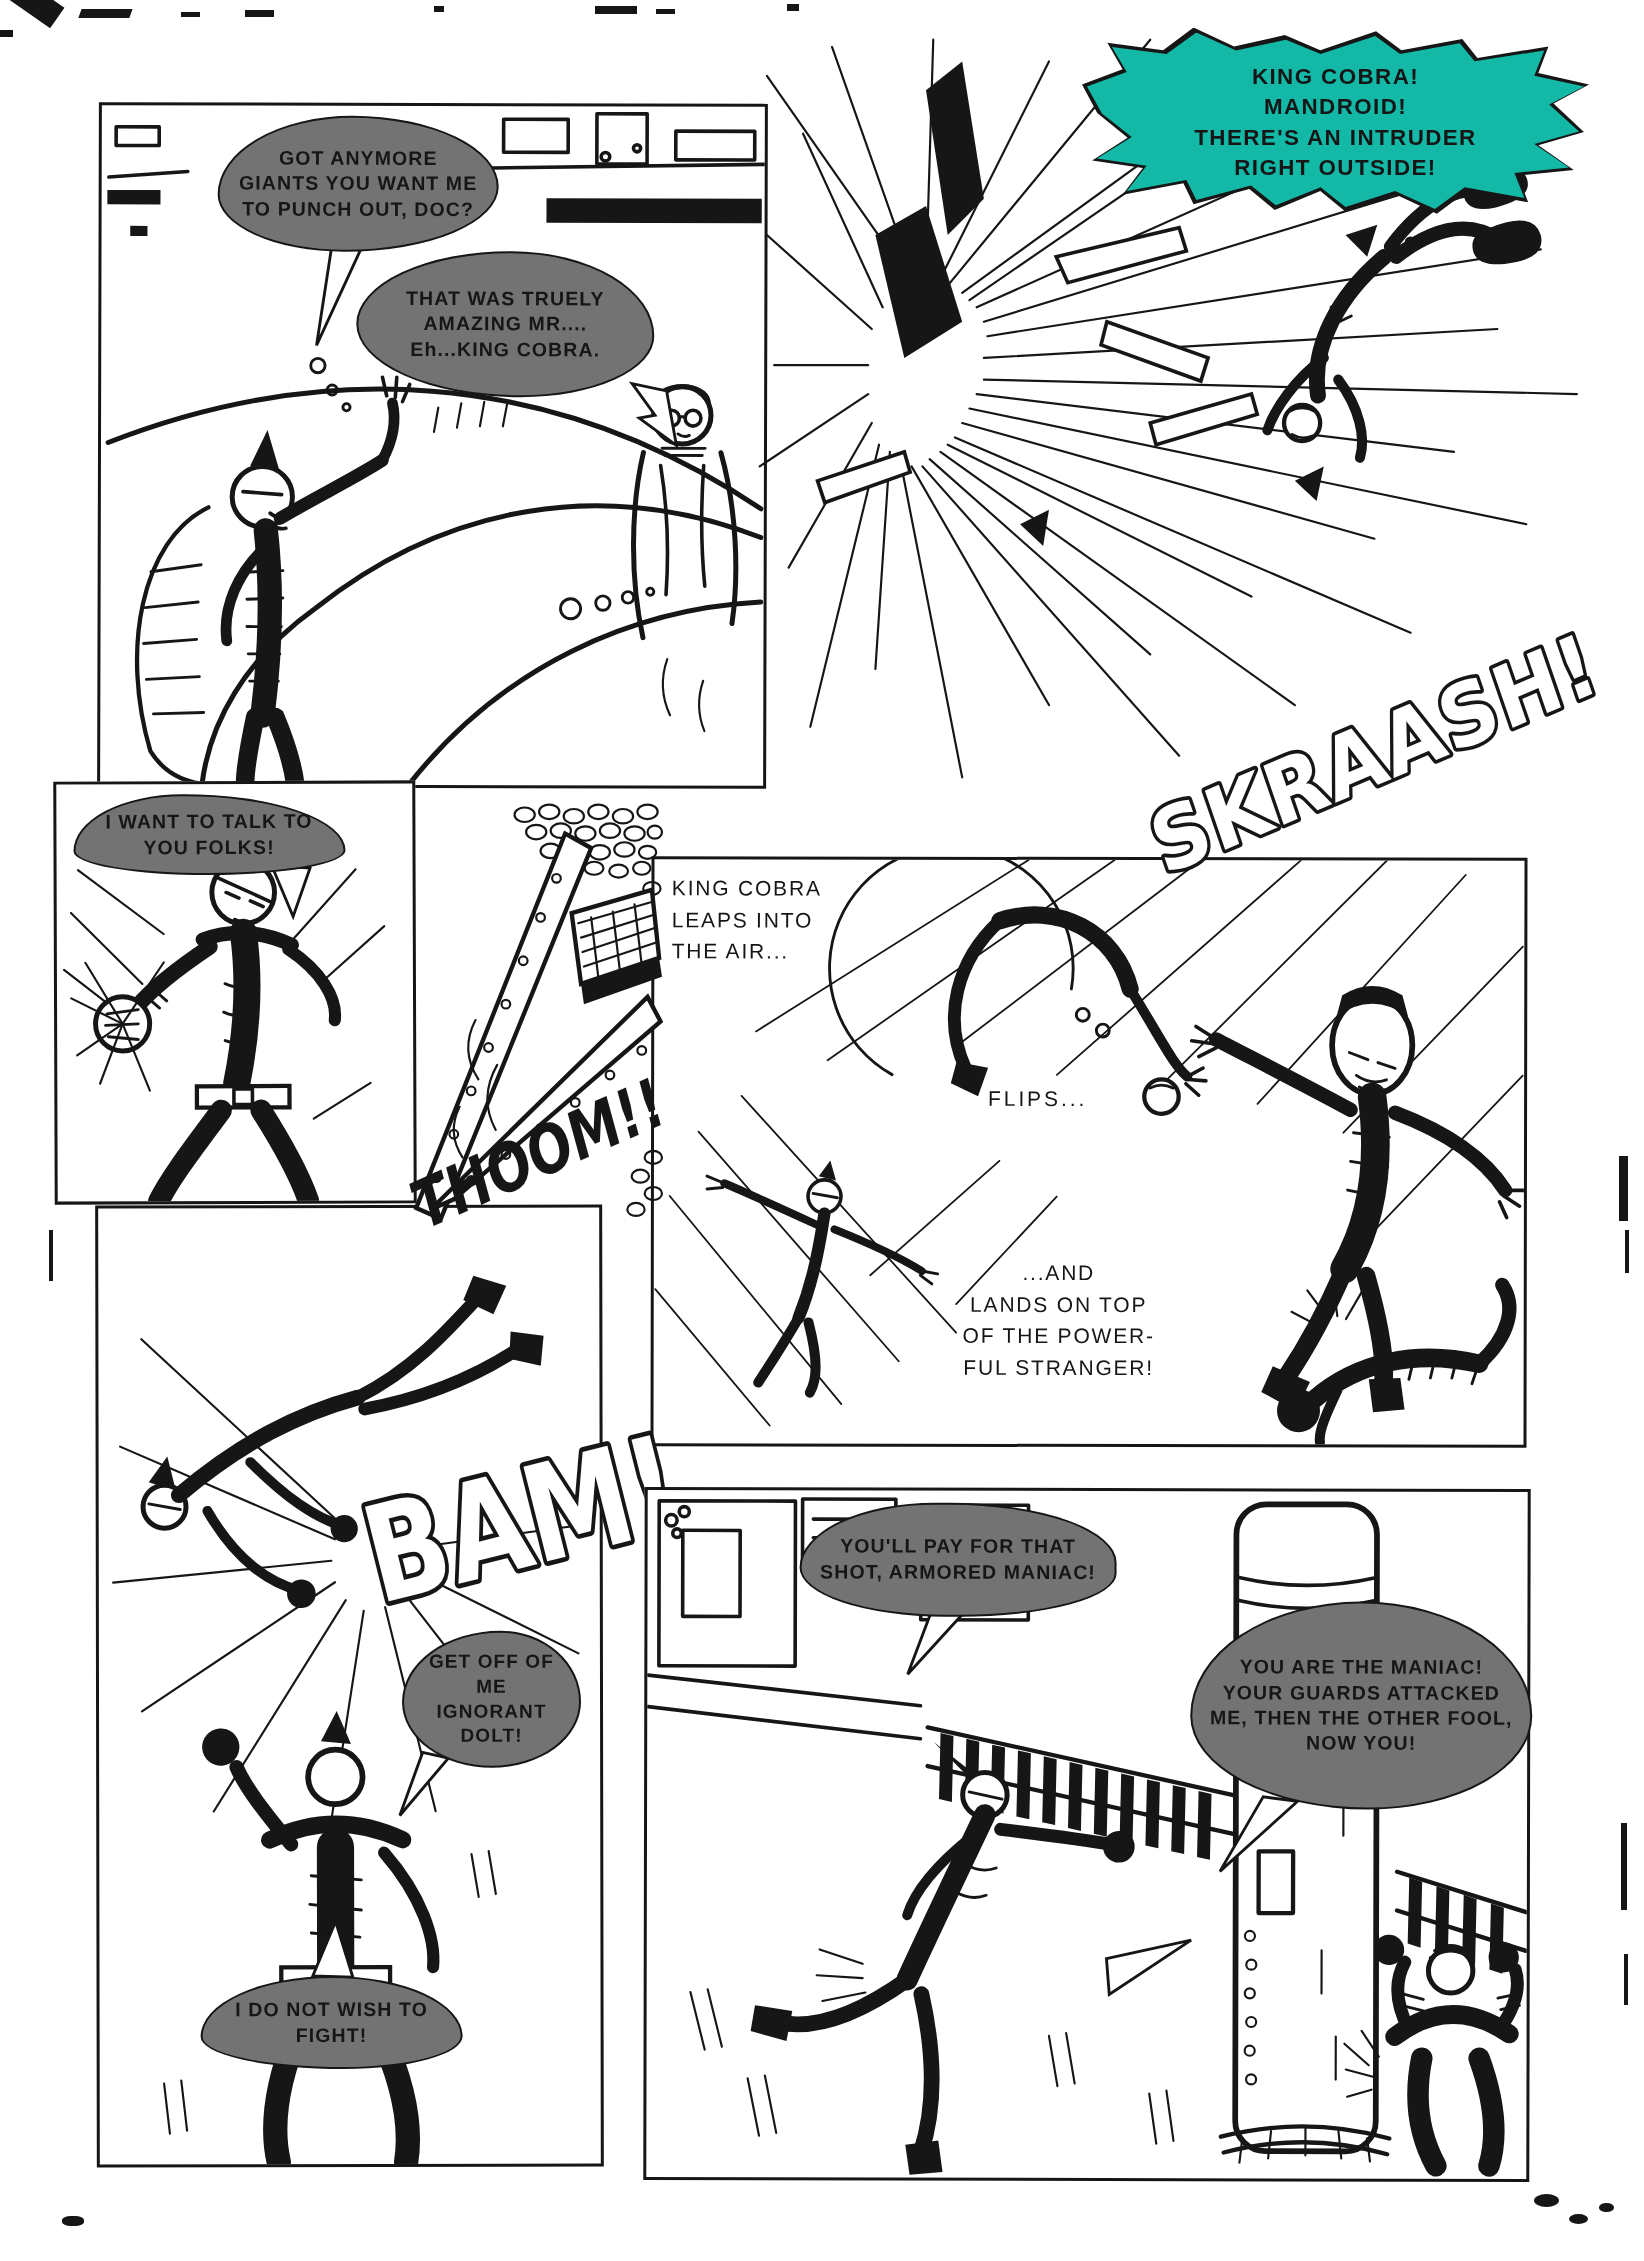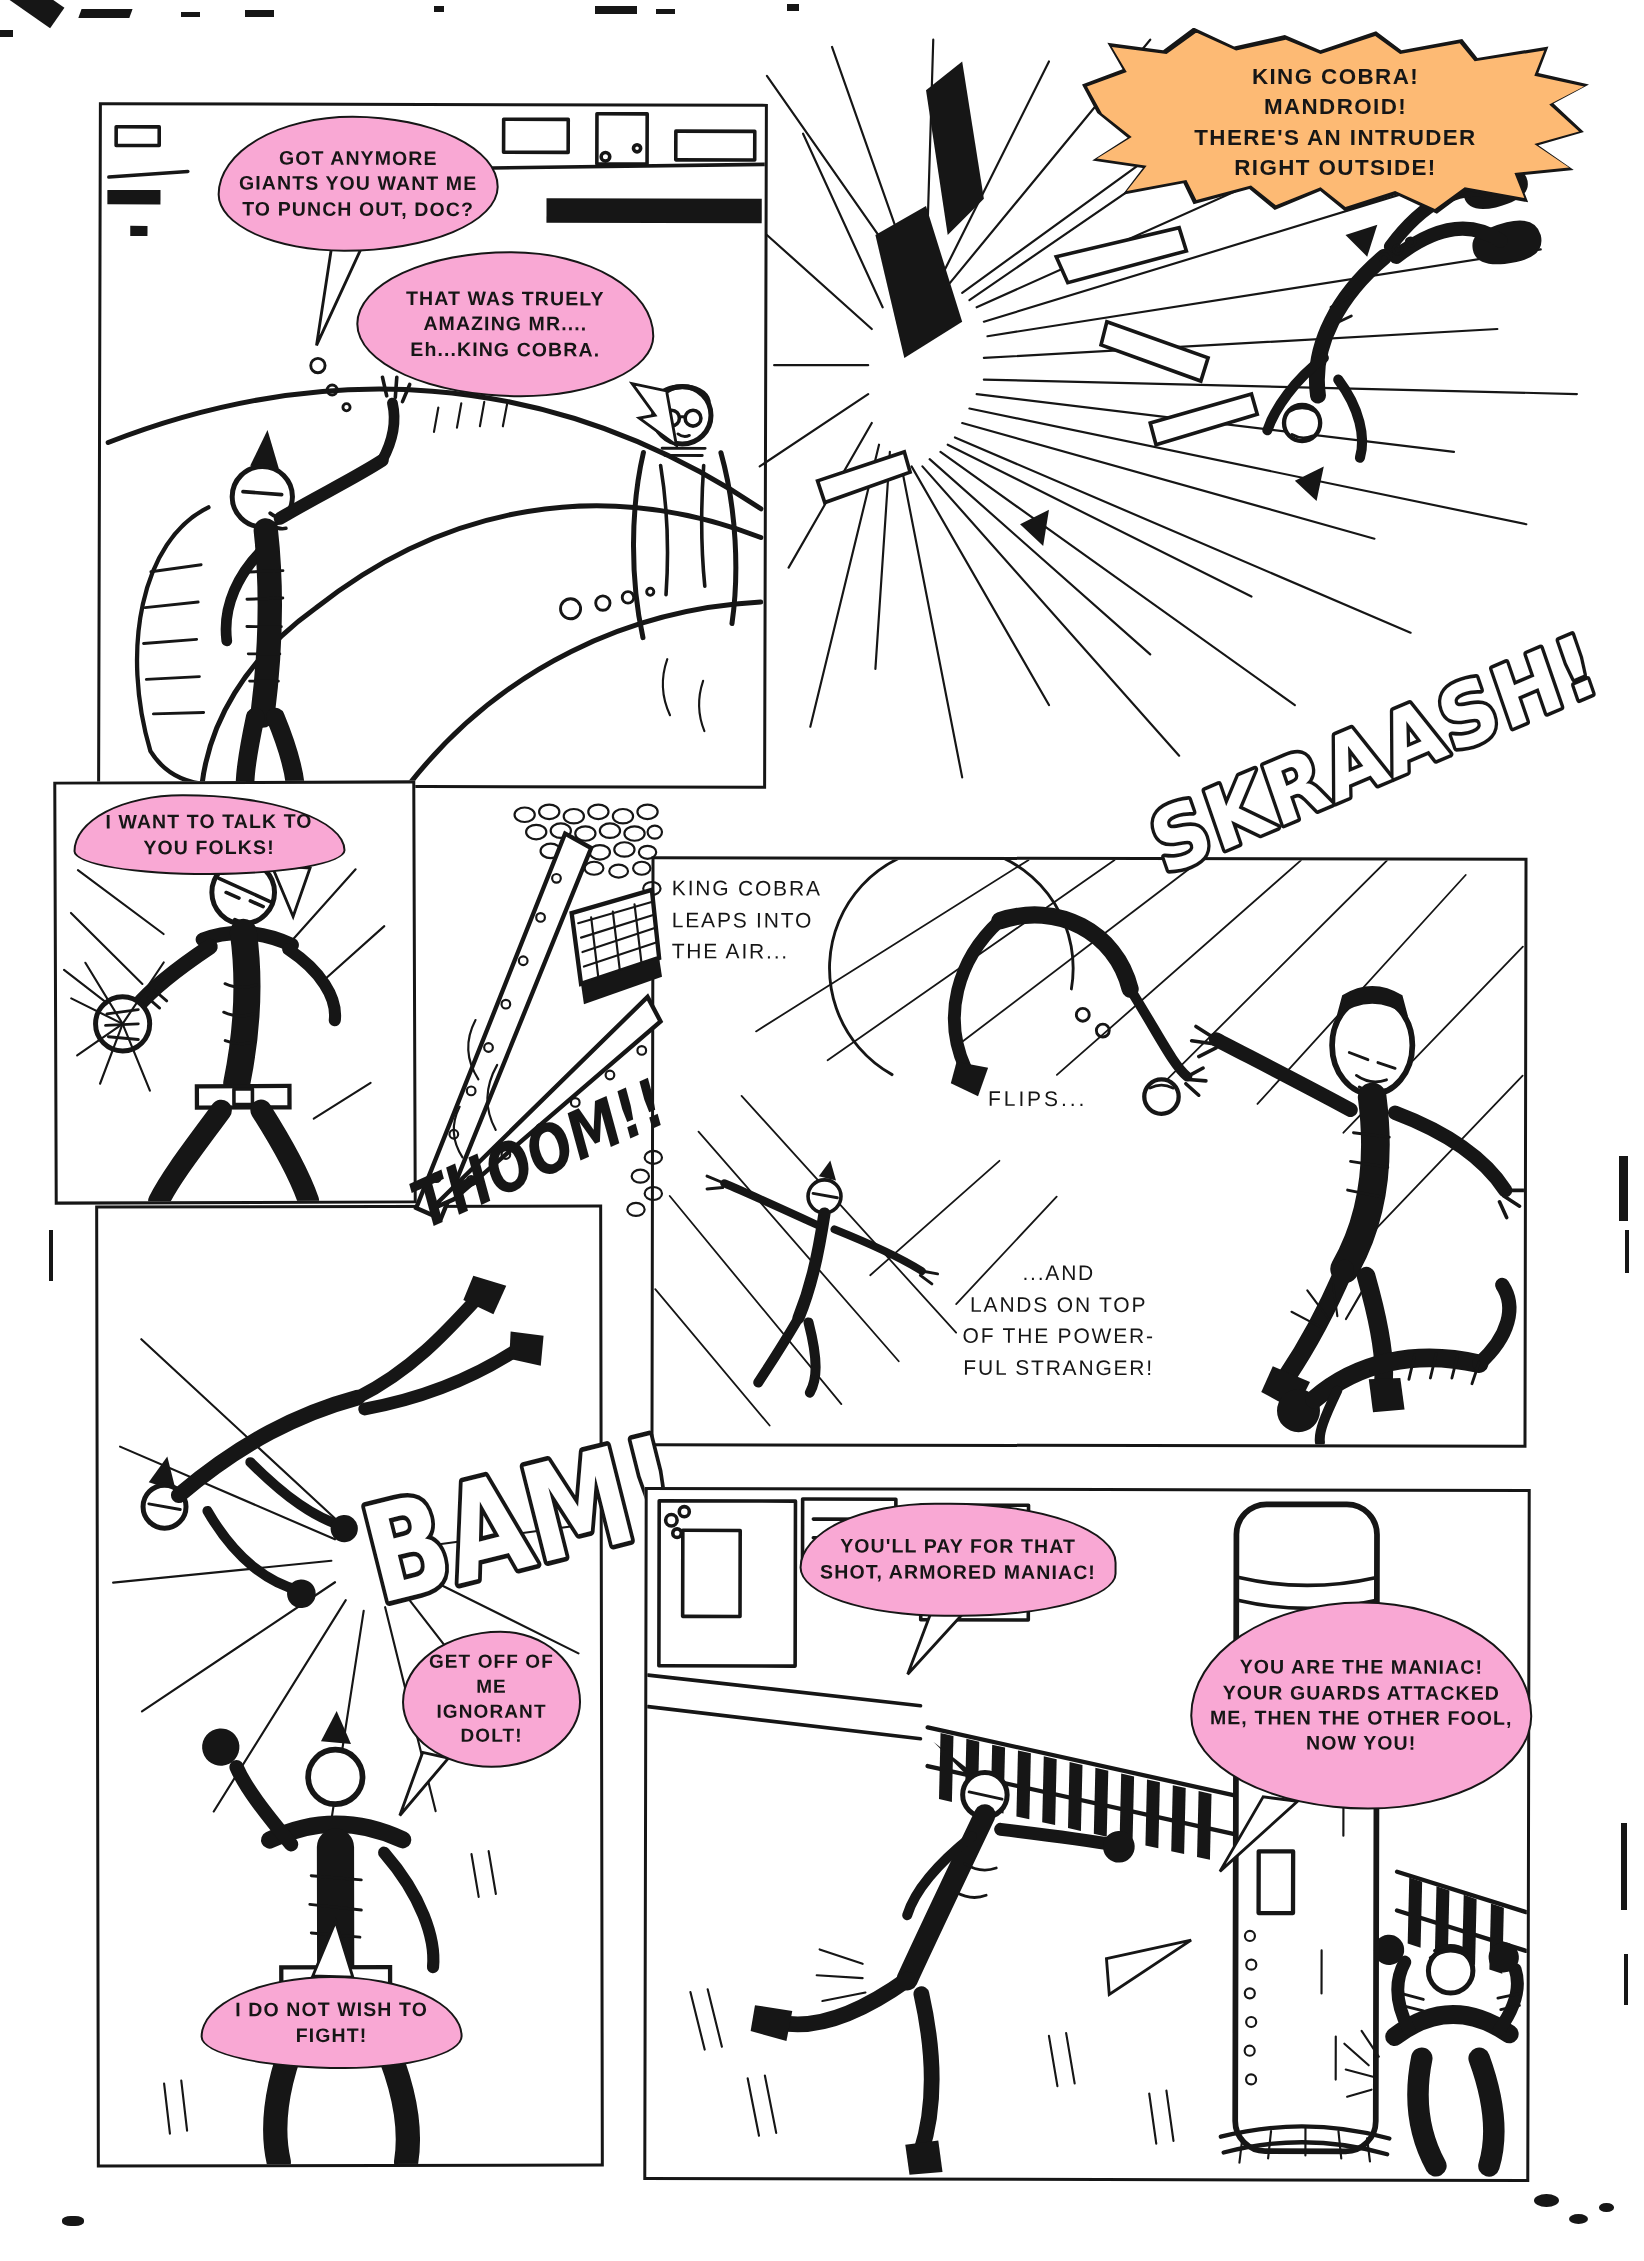--- a/index.html
+++ b/index.html
@@ -8,36 +8,36 @@
     font-family:"Liberation Sans", sans-serif; color:#161616; overflow:hidden;
   }
   .panel {
     position:absolute; background:#fff; border:3.6px solid #161616; box-sizing:border-box;
   }
   .art { position:absolute; inset:0; width:100%; height:100%; z-index:1; }
   .ink { stroke:#161616; fill:none; stroke-linecap:round; stroke-linejoin:round; }
   .blk { fill:#161616; stroke:none; }
   .wht { fill:#ffffff; stroke:#161616; }
   .bubble {
-    position:absolute; z-index:5; background:#f9a8d4; border:2.9px solid #161616;
+    position:absolute; z-index:5; background:#737373; border:2.9px solid #161616;
     border-radius:48% 52% 55% 45% / 58% 52% 48% 42%;
     display:flex; align-items:center; justify-content:center; text-align:center;
     font-weight:600; font-size:19.5px; line-height:1.3; letter-spacing:1.1px;
     padding:10px 16px; box-sizing:border-box;
   }
   .caption {
     position:absolute; z-index:4; font-weight:400; font-size:21px; line-height:1.5;
     letter-spacing:1.8px; white-space:pre-line;
   }
   .preline { white-space:pre-line; }
   .sfx-svg { position:absolute; overflow:visible; z-index:3; }
   .sfx-text { font-family:"DejaVu Sans", sans-serif; font-weight:bold; }
   .burst-outer { position:absolute; z-index:5; background:#161616;
     clip-path:polygon(3% 45%, 0% 30%, 8% 22%, 5% 8%, 16% 12%, 22% 0%, 30% 10%, 40% 4%, 47% 12%, 58% 2%, 63% 12%, 75% 6%, 78% 16%, 92% 10%, 90% 24%, 100% 30%, 93% 40%, 99% 55%, 90% 62%, 97% 75%, 86% 78%, 88% 92%, 76% 86%, 70% 98%, 62% 88%, 52% 97%, 47% 86%, 38% 96%, 33% 85%, 22% 93%, 20% 82%, 8% 88%, 12% 74%, 2% 70%, 9% 58%); }
-  .burst-inner { position:absolute; inset:5px; background:#fdba74;
+  .burst-inner { position:absolute; inset:5px; background:#14b8a6;
     clip-path:polygon(3% 45%, 0% 30%, 8% 22%, 5% 8%, 16% 12%, 22% 0%, 30% 10%, 40% 4%, 47% 12%, 58% 2%, 63% 12%, 75% 6%, 78% 16%, 92% 10%, 90% 24%, 100% 30%, 93% 40%, 99% 55%, 90% 62%, 97% 75%, 86% 78%, 88% 92%, 76% 86%, 70% 98%, 62% 88%, 52% 97%, 47% 86%, 38% 96%, 33% 85%, 22% 93%, 20% 82%, 8% 88%, 12% 74%, 2% 70%, 9% 58%);
     display:flex; align-items:center; justify-content:center; text-align:center;
     font-weight:600; font-size:22.4px; line-height:1.35; letter-spacing:1.4px; }
   .artifact { position:absolute; background:#161616; z-index:6; }
 </style>
 </head>
 <body>
 
 <div class="page">
 

